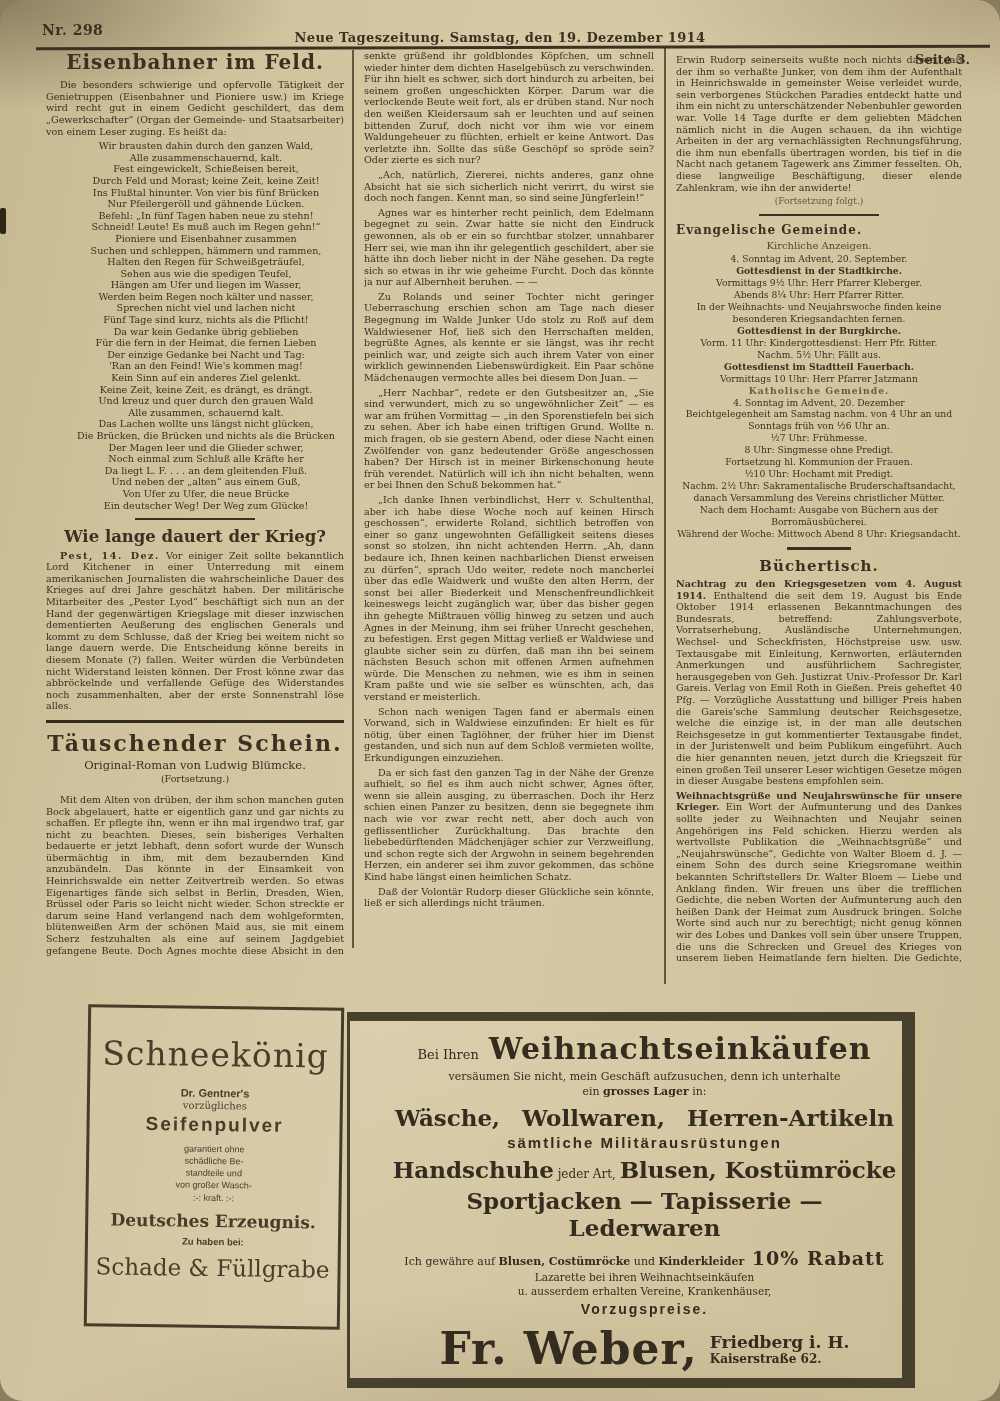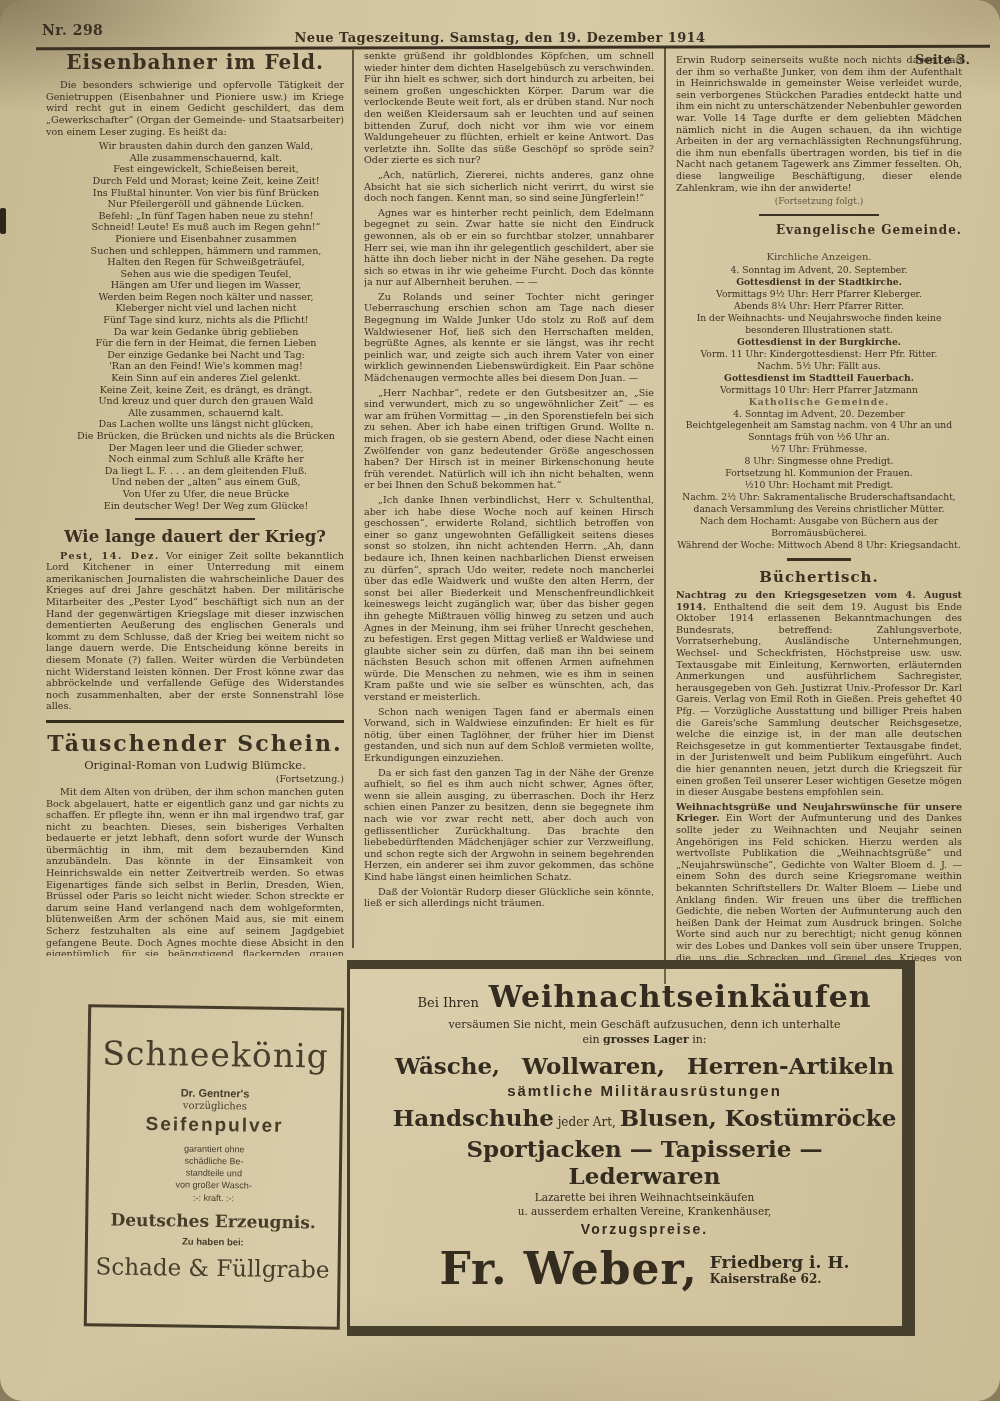--- a/index.html
+++ b/index.html
@@ -21,49 +21,49 @@
   .col{position:absolute;top:48px;height:908px;overflow:hidden;font-size:9.6px;line-height:1.21;text-align:justify;}
   .col1{left:46px;width:298px;}
   .col2{left:364px;width:290px;top:50px;}
   .col3{left:676px;width:286px;top:54px;}
   .para{margin:0 0 3px 0;text-indent:14px;}
   .np{text-indent:0;}
   .t1{margin:2px 0 5px;font-size:20px;font-weight:bold;text-align:center;letter-spacing:1px;}
   .t2{margin:6px 0 3px;font-size:16.5px;font-weight:bold;text-align:center;}
   .t3{margin:7px 0 2px;font-size:22px;font-weight:bold;text-align:center;letter-spacing:2px;}
   .sub1{text-align:center;font-size:11.5px;margin-bottom:1px;}
-  .sub2{text-align:right;font-size:9.5px;margin-bottom:1px;}
+  .sub2{text-align:center;font-size:9.5px;margin-bottom:9px;}
   .lead-sp{font-weight:bold;letter-spacing:1.5px;}
   .poem{margin:2px 0 4px;}
   .poem-line{padding-left:22px;text-align:center;}
   .rule-short{width:120px;height:1.5px;background:#3a3122;margin:7px auto;}
   .rule-short.thick{width:64px;height:3px;}
   .rule-thick{width:100%;height:3px;background:#352d1c;margin:8px 0 2px;}
   .cont-note{text-align:center;font-size:9px;opacity:.75;margin:2px 0 1px;}
   .church{font-size:9.2px;line-height:1.3;text-align:left;}
-  .church-title{text-align:right;font-weight:bold;font-size:12px;letter-spacing:1px;margin-bottom:12px;}
+  .church-title{text-align:left;font-weight:bold;font-size:12px;letter-spacing:1px;margin-bottom:1px;}
   .church-sub{text-align:center;font-size:10px;opacity:.85;margin-bottom:1px;}
   .ch.c{text-align:center;}
   .ch.cb{text-align:center;font-weight:bold;}
   .ch.cb2{text-align:center;font-weight:bold;opacity:.7;letter-spacing:1px;}
   .ch.l{text-align:center;}
   .books-title{text-align:center;font-weight:bold;font-size:15px;letter-spacing:1px;margin:2px 0 3px;}
   .blead{font-weight:bold;}
   
   .ad-left{position:absolute;left:86px;top:1006px;width:250px;height:316px;border:3px solid #453c2a;
     transform:rotate(.8deg);text-align:center;color:#463d2a;background:rgba(255,250,230,.06);}
   .ad-left .brand{font-size:33px;letter-spacing:1px;margin-top:26px;}
   .ad-left .maker{font-family:"Liberation Sans",sans-serif;font-weight:bold;font-size:11px;margin-top:13px;}
   .ad-left .quality{font-size:10px;margin-top:1px;}
   .ad-left .product{font-family:"Liberation Sans",sans-serif;font-weight:bold;font-size:19px;letter-spacing:2px;margin-top:3px;}
   .ad-left .claims{margin:7px auto 0;width:150px;font-family:"Liberation Sans",sans-serif;font-size:9px;line-height:1.35;}
   .ad-left .origin{font-size:17px;font-weight:bold;margin-top:7px;}
   .ad-left .avail{font-family:"Liberation Sans",sans-serif;font-weight:bold;font-size:9.5px;margin-top:5px;}
   .ad-left .store{font-size:23px;margin-top:8px;}
-  .ad-main{position:absolute;left:347px;top:960px;width:568px;height:376px;box-sizing:border-box;
+  .ad-main{position:absolute;left:347px;top:1012px;width:568px;height:376px;box-sizing:border-box;
     border-style:solid;border-color:#46402d;border-width:9px 13px 10px 3px;text-align:center;color:#332c1f;
     background:linear-gradient(180deg, rgba(255,250,228,.10), rgba(255,250,228,0) 60%);padding-left:37px;}
   .ad-main .row-lead{margin-top:10px;}
   .ad-main .lead-small{font-size:13px;margin-right:10px;}
   .ad-main .lead-big{font-size:30px;font-weight:bold;letter-spacing:1px;}
   .ad-main .line2{font-size:11px;margin-top:4px;}
   .ad-main .lager{font-size:11px;margin-top:2px;}
   .ad-main .lager b{font-weight:bold;}
   .ad-main .row1{font-size:23px;font-weight:bold;margin-top:6px;word-spacing:14px;}
   .ad-main .row2{font-family:"Liberation Sans",sans-serif;font-size:15px;font-weight:bold;letter-spacing:2px;margin-top:3px;}
@@ -107,21 +107,21 @@
         <div class="poem-line">Ins Flußtal hinunter. Von vier bis fünf Brücken</div>
         <div class="poem-line">Nur Pfeilergeröll und gähnende Lücken.</div>
         <div class="poem-line">Befehl: „In fünf Tagen haben neue zu stehn!</div>
         <div class="poem-line">Schneid! Leute! Es muß auch im Regen gehn!“</div>
         <div class="poem-line">Pioniere und Eisenbahner zusammen</div>
         <div class="poem-line">Suchen und schleppen, hämmern und rammen,</div>
         <div class="poem-line">Halten den Regen für Schweißgeträufel,</div>
         <div class="poem-line">Sehen aus wie die spedigen Teufel,</div>
         <div class="poem-line">Hängen am Ufer und liegen im Wasser,</div>
         <div class="poem-line">Werden beim Regen noch kälter und nasser,</div>
-        <div class="poem-line">Kleberger nicht viel und lachen nicht</div>
+        <div class="poem-line">Sprechen nicht viel und lachen nicht</div>
         <div class="poem-line">Fünf Tage sind kurz, nichts als die Pflicht!</div>
         <div class="poem-line">Da war kein Gedanke übrig geblieben</div>
         <div class="poem-line">Für die fern in der Heimat, die fernen Lieben</div>
         <div class="poem-line">Der einzige Gedanke bei Nacht und Tag:</div>
         <div class="poem-line">'Ran an den Feind! Wie's kommen mag!</div>
         <div class="poem-line">Kein Sinn auf ein anderes Ziel gelenkt.</div>
         <div class="poem-line">Keine Zeit, keine Zeit, es drängt, es drängt.</div>
         <div class="poem-line">Und kreuz und quer durch den grauen Wald</div>
         <div class="poem-line">Alle zusammen, schauernd kalt.</div>
         <div class="poem-line">Das Lachen wollte uns längst nicht glücken,</div>
@@ -163,21 +163,21 @@
 
     <div class="rule-short"></div>
     <div class="church">
       <div class="church-title">Evangelische Gemeinde.</div>
       <div class="church-sub">Kirchliche Anzeigen.</div>
       <div>
           <div class="ch c">4. Sonntag im Advent, 20. September.</div>
           <div class="ch cb">Gottesdienst in der Stadtkirche.</div>
           <div class="ch l">Vormittags 9½ Uhr: Herr Pfarrer Kleberger.</div>
           <div class="ch l">Abends 8¼ Uhr: Herr Pfarrer Ritter.</div>
-          <div class="ch l">In der Weihnachts- und Neujahrswoche finden keine besonderen Illustrationen statt.</div>
+          <div class="ch l">In der Weihnachts- und Neujahrswoche finden keine besonderen Kriegsandachten fernen.</div>
           <div class="ch cb">Gottesdienst in der Burgkirche.</div>
           <div class="ch l">Vorm. 11 Uhr: Kindergottesdienst: Herr Pfr. Ritter.</div>
           <div class="ch l">Nachm. 5½ Uhr: Fällt aus.</div>
           <div class="ch cb">Gottesdienst im Stadtteil Fauerbach.</div>
           <div class="ch l">Vormittags 10 Uhr: Herr Pfarrer Jatzmann</div>
           <div class="ch cb2">Katholische Gemeinde.</div>
           <div class="ch c">4. Sonntag im Advent, 20. Dezember</div>
           <div class="ch l">Beichtgelegenheit am Samstag nachm. von 4 Uhr an und Sonntags früh von ½6 Uhr an.</div>
           <div class="ch l">½7 Uhr: Frühmesse.</div>
           <div class="ch l">8 Uhr: Singmesse ohne Predigt.</div>
@@ -215,20 +215,21 @@
   </div>
 
   <div class="ad-main">
     <div class="row-lead"><span class="lead-small">Bei Ihren</span><span class="lead-big">Weihnachtseinkäufen</span></div>
     <div class="line2">versäumen Sie nicht, mein Geschäft aufzusuchen, denn ich unterhalte</div>
     <div class="lager"><span>ein </span><b>grosses Lager</b><span> in:</span></div>
     <div class="row1">Wäsche, Wollwaren, Herren-Artikeln</div>
     <div class="row2">sämtliche Militärausrüstungen</div>
     <div class="row3"><span>Handschuhe</span><span class="mid"> jeder Art, </span><span>Blusen, Kostümröcke</span></div>
     <div class="row4">Sportjacken — Tapisserie — Lederwaren</div>
+    <div class="rabatt"><span>Ich gewähre auf </span><b>Blusen, Costümröcke</b><span> und </span><b>Kinderkleider</b><span class="big"> 10% Rabatt</span></div>
     <div class="extra">Lazarette bei ihren Weihnachtseinkäufen</div>
     <div class="extra">u. ausserdem erhalten Vereine, Krankenhäuser,</div>
     <div class="vorzug">Vorzugspreise.</div>
     <div class="namerow">
       <span class="wname">Fr. Weber,</span>
       <span class="waddr">
         <div class="wcity">Friedberg i. H.</div>
         <div class="wstreet">Kaiserstraße 62.</div>
       </span>
     </div>

